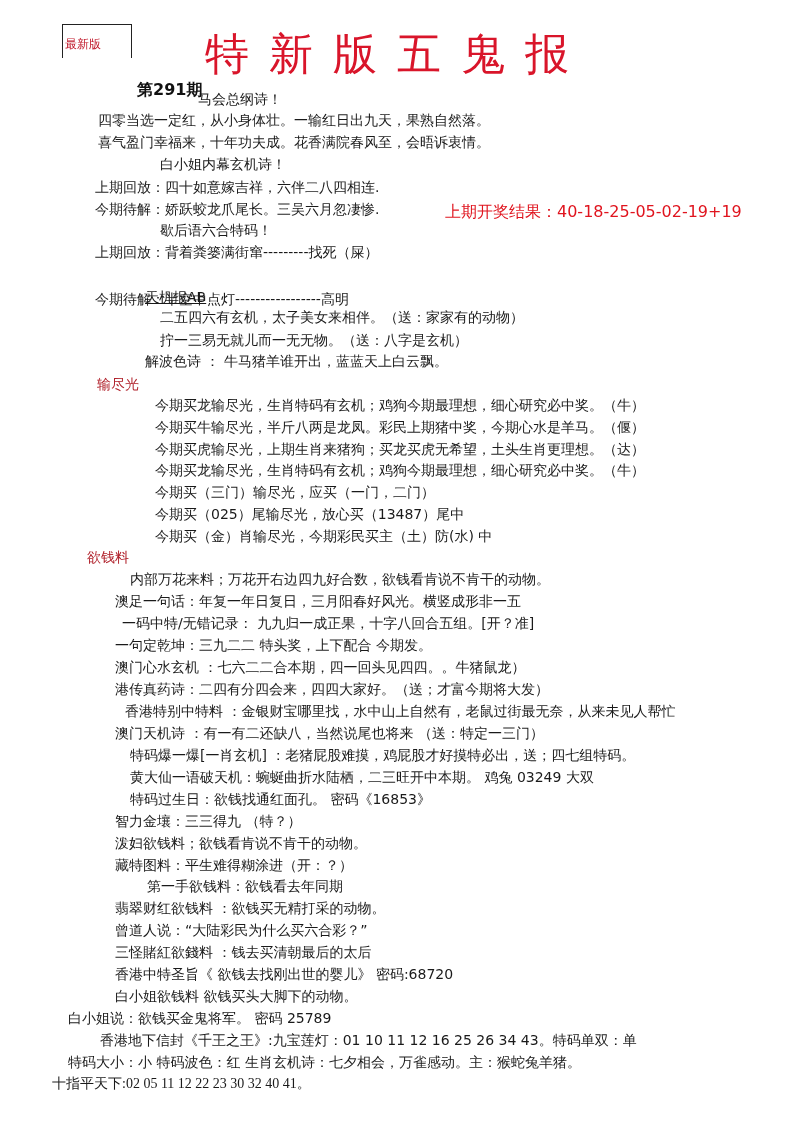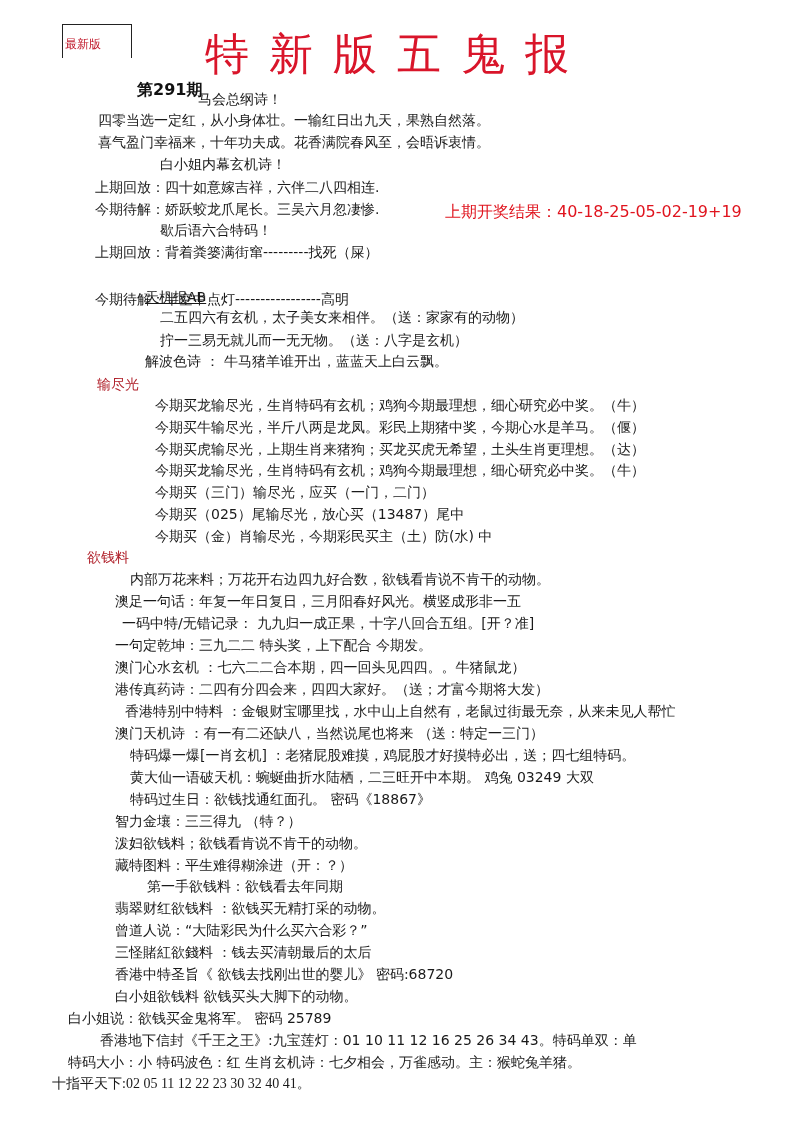--- a/index.html
+++ b/index.html
@@ -71,21 +71,21 @@
     <div class="line" style="left: 130px; top: 570px;">内部万花来料；万花开右边四九好合数，欲钱看肯说不肯干的动物。</div>
     <div class="line" style="left: 115px; top: 592px;">澳足一句话：年复一年日复日，三月阳春好风光。横竖成形非一五</div>
     <div class="line" style="left: 122px; top: 614px;">一码中特/无错记录： 九九归一成正果，十字八回合五组。[开？准]</div>
     <div class="line" style="left: 115px; top: 636px;">一句定乾坤：三九二二 特头奖，上下配合 今期发。</div>
     <div class="line" style="left: 115px; top: 658px;">澳门心水玄机 ：七六二二合本期，四一回头见四四。。牛猪鼠龙）</div>
     <div class="line" style="left: 115px; top: 680px;">港传真药诗：二四有分四会来，四四大家好。（送；才富今期将大发）</div>
     <div class="line" style="left: 125px; top: 702px;">香港特别中特料 ：金银财宝哪里找，水中山上自然有，老鼠过街最无奈，从来未见人帮忙</div>
     <div class="line" style="left: 115px; top: 724px;">澳门天机诗 ：有一有二还缺八，当然说尾也将来 （送：特定一三门）</div>
     <div class="line" style="left: 130px; top: 746px;">特码爆一爆[一肖玄机] ：老猪屁股难摸，鸡屁股才好摸特必出，送；四七组特码。</div>
     <div class="line" style="left: 130px; top: 768px;">黄大仙一语破天机：蜿蜒曲折水陆栖，二三旺开中本期。 鸡兔 03249 大双</div>
-    <div class="line" style="left: 130px; top: 790px;">特码过生日：欲钱找通红面孔。 密码《18867》</div>
+    <div class="line" style="left: 130px; top: 790px;">特码过生日：欲钱找通红面孔。 密码《16853》</div>
     <div class="line" style="left: 115px; top: 812px;">智力金壤：三三得九 （特？）</div>
     <div class="line" style="left: 115px; top: 834px;">泼妇欲钱料；欲钱看肯说不肯干的动物。</div>
     <div class="line" style="left: 115px; top: 856px;">藏特图料：平生难得糊涂进（开：？）</div>
     <div class="line" style="left: 147px; top: 877px;">第一手欲钱料：欲钱看去年同期</div>
     <div class="line" style="left: 115px; top: 899px;">翡翠财红欲钱料 ：欲钱买无精打采的动物。</div>
     <div class="line" style="left: 115px; top: 921px;">曾道人说：“大陆彩民为什么买六合彩？”</div>
     <div class="line" style="left: 115px; top: 943px;">三怪賭紅欲錢料 ：钱去买清朝最后的太后</div>
     <div class="line" style="left: 115px; top: 965px; text-align: right;">香港中特圣旨《 欲钱去找刚出世的婴儿》 密码:68720</div>
     <div class="line" style="left: 115px; top: 987px;">白小姐欲钱料 欲钱买头大脚下的动物。</div>
     <div class="line" style="left: 68px; top: 1009px;">白小姐说：欲钱买金鬼将军。 密码 25789</div>

